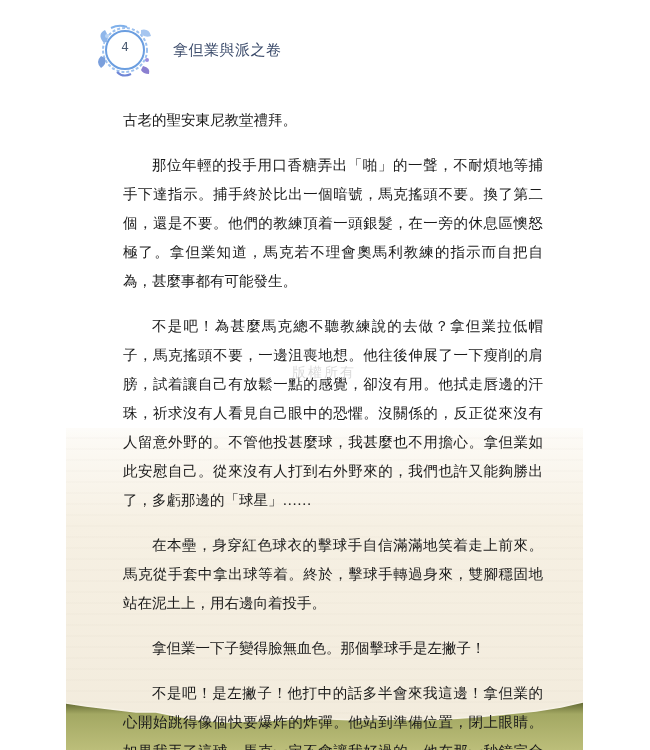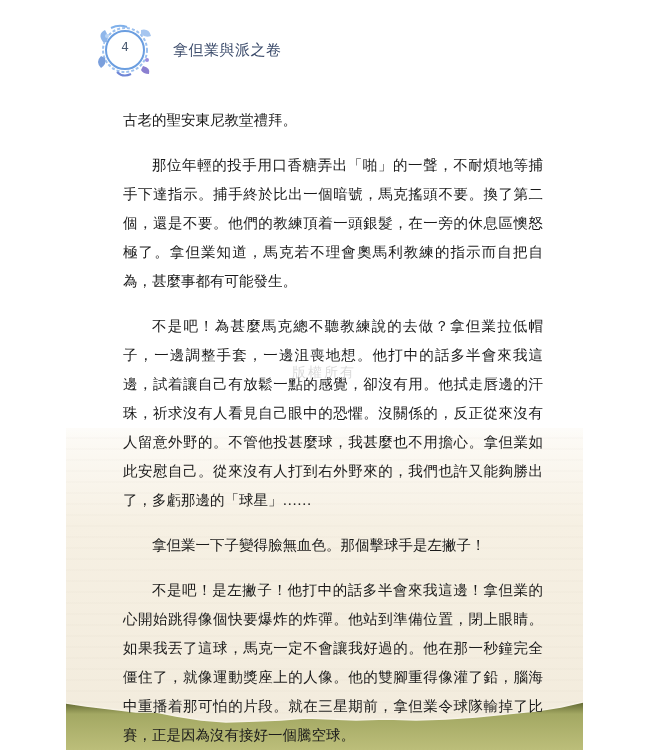--- a/index.html
+++ b/index.html
@@ -90,20 +90,21 @@
         <circle cx="52" cy="38" r="2" fill="#9a8ee0"></circle>
       </svg>
       <span class="page-number">4</span>
     </div>
     <span class="running-title">拿但業與派之卷</span>
   </div>
 
   <div class="content">
     <p class="noindent">古老的聖安東尼教堂禮拜。</p>
     <p class="indent">那位年輕的投手用口香糖弄出「啪」的一聲，不耐煩地等捕手下達指示。捕手終於比出一個暗號，馬克搖頭不要。換了第二個，還是不要。他們的教練頂着一頭銀髮，在一旁的休息區懊怒極了。拿但業知道，馬克若不理會奧馬利教練的指示而自把自為，甚麼事都有可能發生。</p>
-    <p class="indent">不是吧！為甚麼馬克總不聽教練說的去做？拿但業拉低帽子，一邊調整手套，一邊沮喪地想。他打中的話多半會來我這邊，試着讓自己有放鬆一點的感覺，卻沒有用。他拭走唇邊的汗珠，祈求沒有人看見自己眼中的恐懼。沒關係的，反正從來沒有人留意外野的。不管他投甚麼球，我甚麼也不用擔心。拿但業如此安慰自己。從來沒有人打到右外野來的，我們也許又能夠勝出了，多虧那邊的「球星」……</p>
+    <p class="indent">不是吧！為甚麼馬克總不聽教練說的去做？拿但業拉低帽子，馬克搖頭不要，一邊沮喪地想。他往後伸展了一下瘦削的肩膀，試着讓自己有放鬆一點的感覺，卻沒有用。他拭走唇邊的汗珠，祈求沒有人看見自己眼中的恐懼。沒關係的，反正從來沒有人留意外野的。不管他投甚麼球，我甚麼也不用擔心。拿但業如此安慰自己。從來沒有人打到右外野來的，我們也許又能夠勝出了，多虧那邊的「球星」……</p>
+    <p class="indent">在本壘，身穿紅色球衣的擊球手自信滿滿地笑着走上前來。馬克從手套中拿出球等着。終於，擊球手轉過身來，雙腳穩固地站在泥土上，用右邊向着投手。</p>
     <p class="indent">拿但業一下子變得臉無血色。那個擊球手是左撇子！</p>
     <p class="indent">不是吧！是左撇子！他打中的話多半會來我這邊！拿但業的心開始跳得像個快要爆炸的炸彈。他站到準備位置，閉上眼睛。如果我丟了這球，馬克一定不會讓我好過的。他在那一秒鐘完全僵住了，就像運動獎座上的人像。他的雙腳重得像灌了鉛，腦海中重播着那可怕的片段。就在三星期前，拿但業令球隊輸掉了比賽，正是因為沒有接好一個騰空球。</p>
   </div>
 
   <div class="watermark">版權所有</div>
 
 </div>
 
 </body></html>

